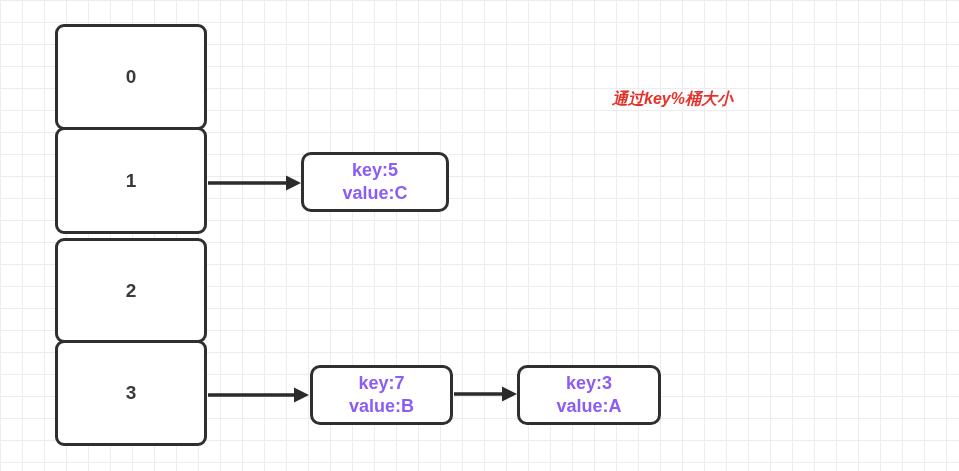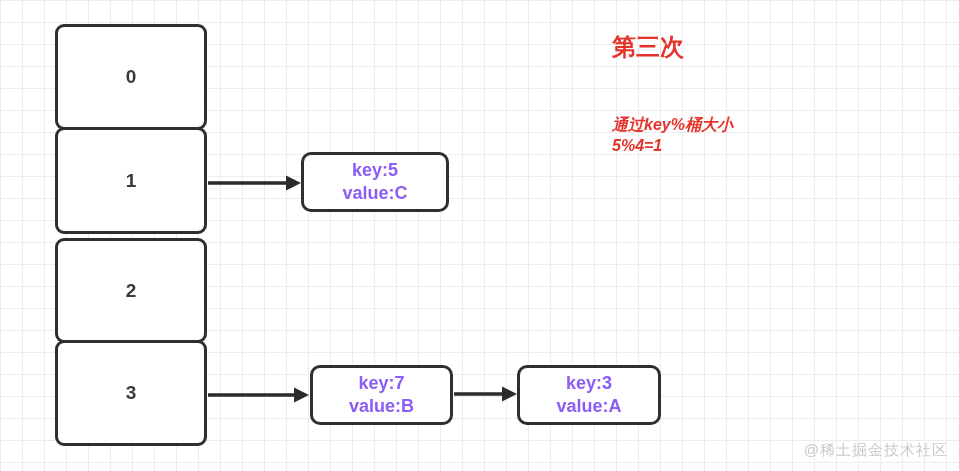--- a/index.html
+++ b/index.html
@@ -97,22 +97,19 @@
       <line x1="208" y1="395" x2="296" y2="395" stroke="#2b2b2b" stroke-width="3.5"></line>
       <polygon points="309,395 294,387.5 294,402.5" fill="#2b2b2b"></polygon>
     </g>
     <g>
       <line x1="454" y1="394" x2="504" y2="394" stroke="#2b2b2b" stroke-width="3.5"></line>
       <polygon points="517,394 502,386.5 502,401.5" fill="#2b2b2b"></polygon>
     </g>
   </svg>
 
   <div class="annotation">
-    <div class="annotation-title">第三次</div>
     <div class="annotation-body">
       <div>通过key%桶大小</div>
-      <div>5%4=1</div>
     </div>
   </div>
 
-  <div class="watermark">@稀土掘金技术社区</div>
 
 </div>
 
 </body></html>

